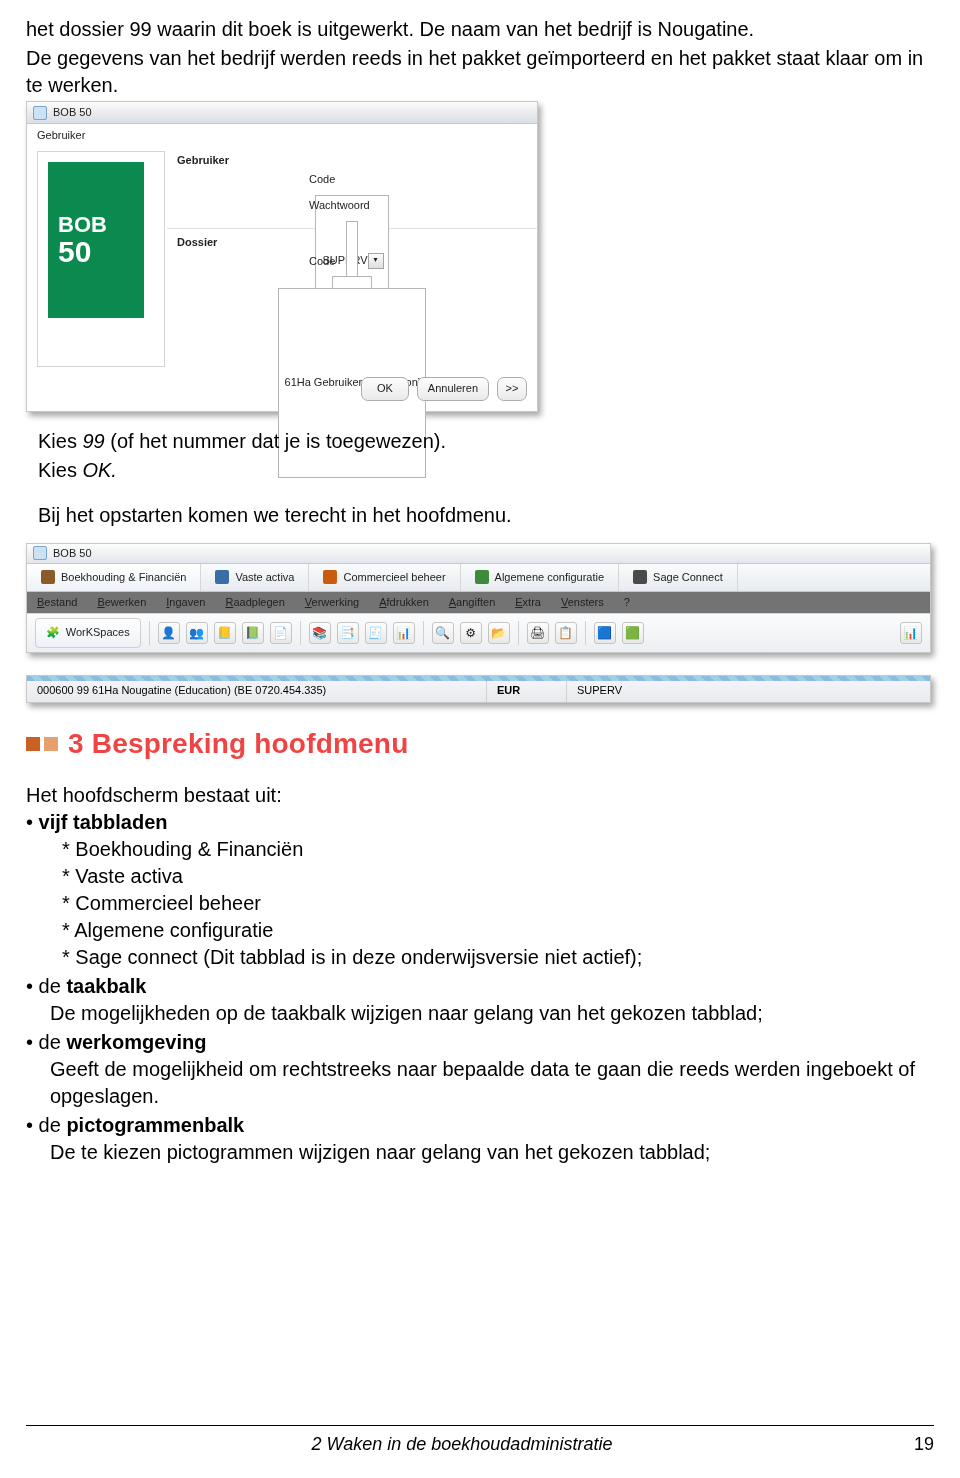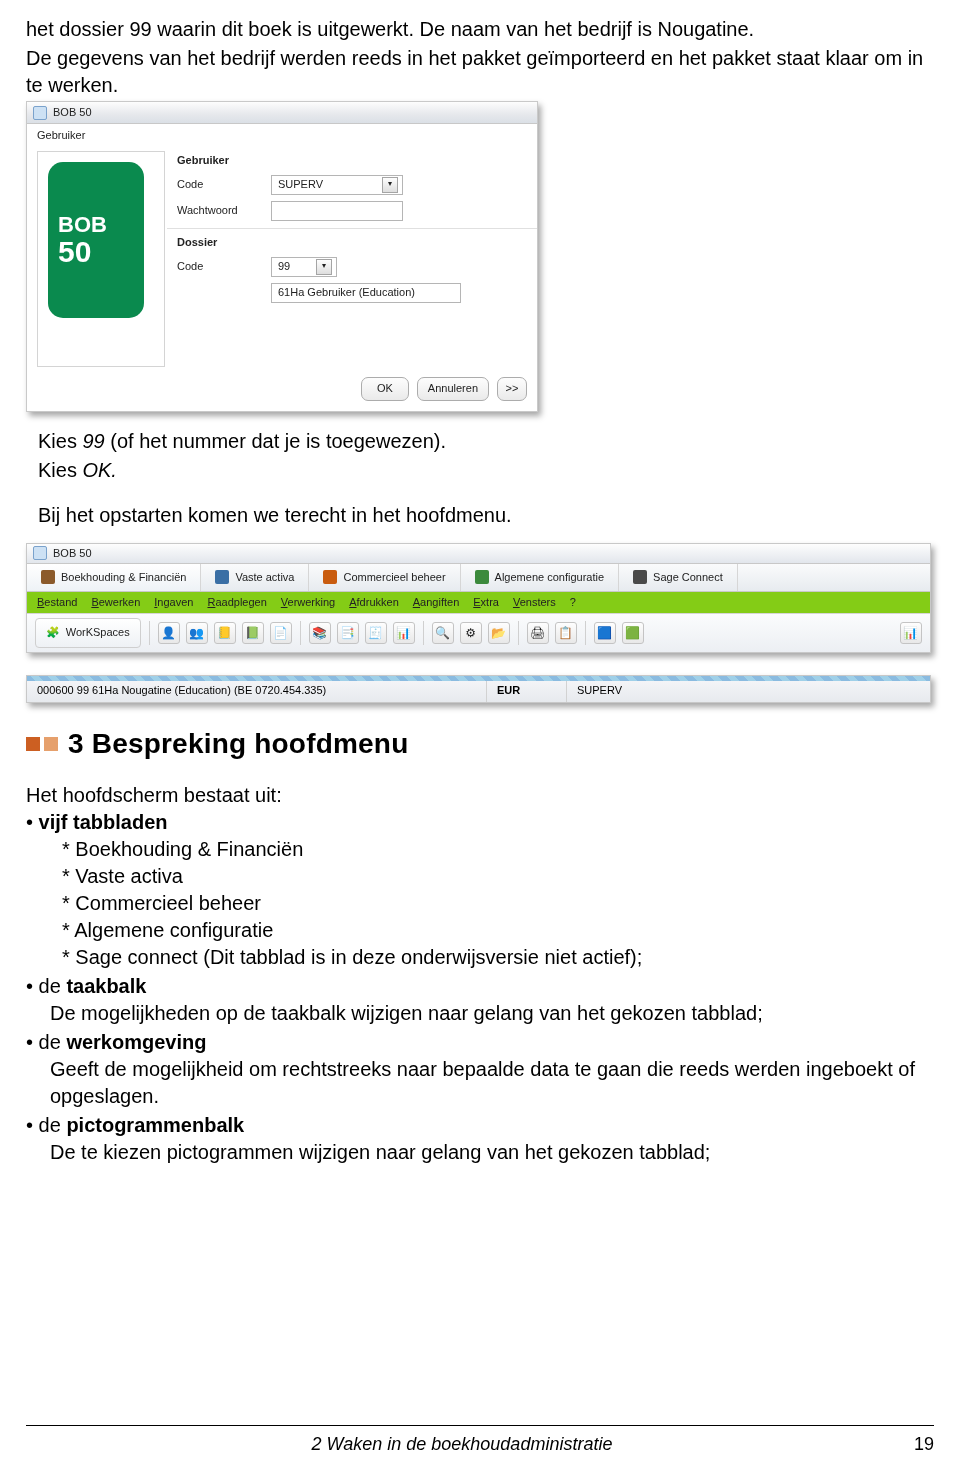--- a/index.html
+++ b/index.html
@@ -40,26 +40,26 @@
     width:14px;height:14px;border:1px solid #7aa2cc;background:#cde1f4;border-radius:2px;
   }
   .login-body { display:flex; padding:8px 10px 4px 10px; gap:12px; }
   .login-side {
     width:128px;height:216px;background:#fff;border:1px solid #d4d4d4;
     display:flex;align-items:flex-start;justify-content:flex-start;
   }
   .bob50 {
     width:96px;height:156px;margin:10px;background:#0a8a4e;color:#fff;
     display:flex;flex-direction:column;justify-content:center;align-items:flex-start;
-    padding:10px;font-size:22px;font-weight:bold;line-height:1.05;border-radius:15px;
+    padding:10px;font-size:22px;font-weight:bold;line-height:1.05;
   }
   .bob50 .fifty { font-size:30px; }
   .login-fields { flex:1; }
   .grp-label { font-weight:bold; font-size:11px; margin: 2px 0 4px 0; color:#222;}
-  .fld-row { display:flex; align-items:center; gap:8px; height:26px;}
+  .fld-row { display:flex; align-items:center; gap:8px; height:26px;flex-direction:column;}
   .fld-row .lbl { width:86px; font-size:11px; }
   .txtin {
     flex:0 0 132px; height:20px; border:1px solid #b5b5b5;
     background:#fff;font-size:11px;padding:0 4px 0 6px;display:flex;align-items:center;justify-content:space-between;
   }
   .txtin.short{flex-basis:66px;}
   .txtin.long{flex-basis:190px;}
   .dd-btn{width:16px;height:16px;border:1px solid #a5a5a5;background:linear-gradient(#fefefe,#dedede);display:flex;align-items:center;justify-content:center;font-size:8px;}
   .login-btns { display:flex; justify-content:flex-end; gap:8px; padding:6px 10px 10px 0;}
   .winbtn {
@@ -79,21 +79,21 @@
     width:905px;font-size:11px;font-family:Tahoma,Verdana,sans-serif;color:#222;
     margin-bottom:8px;box-shadow:3px 4px 6px rgba(0,0,0,0.35);
     border:1px solid #c8c8c8;background:#fff;
   }
   .tbar-title{height:20px;background:linear-gradient(#fdfdfd,#e2e6ec);border-bottom:1px solid #c8c8c8;display:flex;align-items:center;gap:6px;padding:0 6px;}
   .tab-row{display:flex;height:28px;background:linear-gradient(#fafbfc,#e7ebef);border-bottom:1px solid #c9c9c9;}
   .tab{display:flex;align-items:center;gap:6px;padding:0 14px;border-right:1px solid #d6d6d6;font-size:11px;}
   .tab.active{background:linear-gradient(#ffffff,#eef2f6);}
   .tab .tico{width:14px;height:14px;border-radius:2px;}
   .c1{background:#8b5a2b;} .c2{background:#3a6fa5;} .c3{background:#c95c0f;} .c4{background:#3c8a3c;} .c5{background:#4a4a4a;}
-  .menu-row{display:flex;gap:14px;padding:3px 10px;font-size:11px;background:#84cc16;border-bottom:1px solid #d6d6d6;}
+  .menu-row{display:flex;gap:20px;padding:3px 10px;font-size:11px;background:#737373;border-bottom:1px solid #d6d6d6;}
   .menu-row span{text-decoration:underline dotted transparent;}
   .menu-row span::first-letter{text-decoration:underline;}
   .icon-row{display:flex;align-items:center;gap:6px;padding:4px 8px;background:linear-gradient(#fbfcfd,#eceff3);}
   .wsbtn{height:30px;border:1px solid #cfcfcf;border-radius:4px;background:linear-gradient(#ffffff,#eef1f5);display:flex;align-items:center;gap:6px;padding:0 10px;font-size:11px;}
   .pico{width:22px;height:22px;border:1px solid #c4c4c4;border-radius:3px;background:linear-gradient(#fefefe,#e8e8e8);display:flex;align-items:center;justify-content:center;font-size:12px;}
   .sep{width:1px;height:24px;background:#d0d0d0;margin:0 2px;}
 
   
   .sbar-outer{
     width:905px;height:28px;border:1px solid #c8c8c8;margin:22px 0 22px 0;
@@ -101,21 +101,21 @@
     display:flex;align-items:center;box-shadow:3px 4px 6px rgba(0,0,0,0.35);position:relative;
   }
   .sbar-outer::before{content:"";position:absolute;top:0;left:0;right:0;height:5px;background:repeating-linear-gradient(45deg,#8abbe0 0 6px,#9fd0e8 6px 12px);}
   .sbar-cell{padding:6px 10px 4px 10px;border-right:1px solid #d2d2d2;height:100%;display:flex;align-items:flex-end;}
   .sbar-cell.w1{width:460px;} .sbar-cell.w2{width:80px;font-weight:bold;} .sbar-cell.w3{flex:1;border-right:none;}
 
   
   .sec-head{display:flex;align-items:center;gap:10px;margin: 14px 0 20px 0;}
   .sq{width:14px;height:14px;}
   .sq.a{background:#cc5f22;} .sq.b{background:#e6a06c;}
-  .sec-head h2{color:#000000;font-size:28px;font-weight:bold;letter-spacing:0.2px;}
+  .sec-head h2{color:#ef4444;font-size:28px;font-weight:bold;letter-spacing:0.2px;}
 
   
   .content ul{list-style:none;margin-left:0;}
   .content > ul > li{margin-bottom:2px;}
   .content > ul > li::before{content:"• ";}
   .content ul ul{margin-left:36px;}
   .content ul ul li::before{content:"* ";}
   .content .indent{margin-left:24px;}
   .bold{font-weight:bold;}
 

